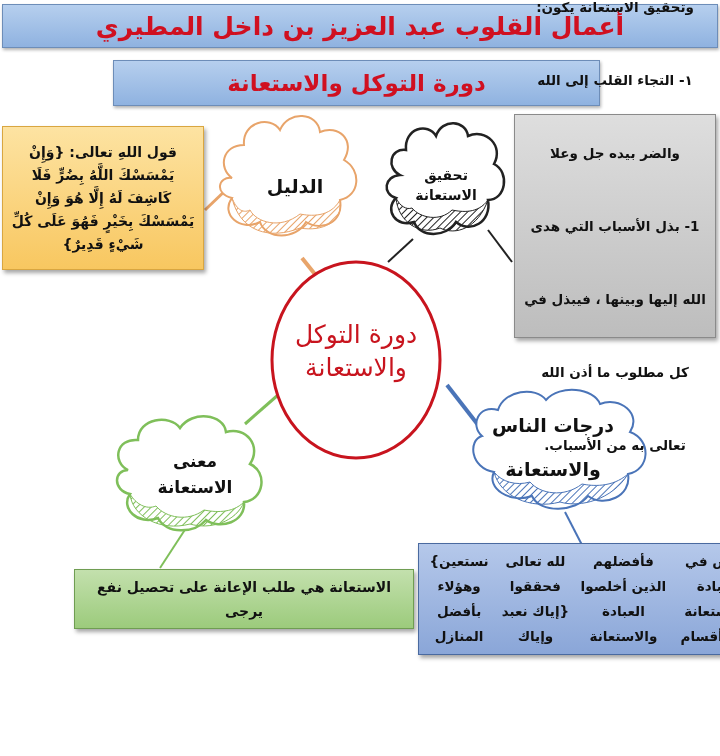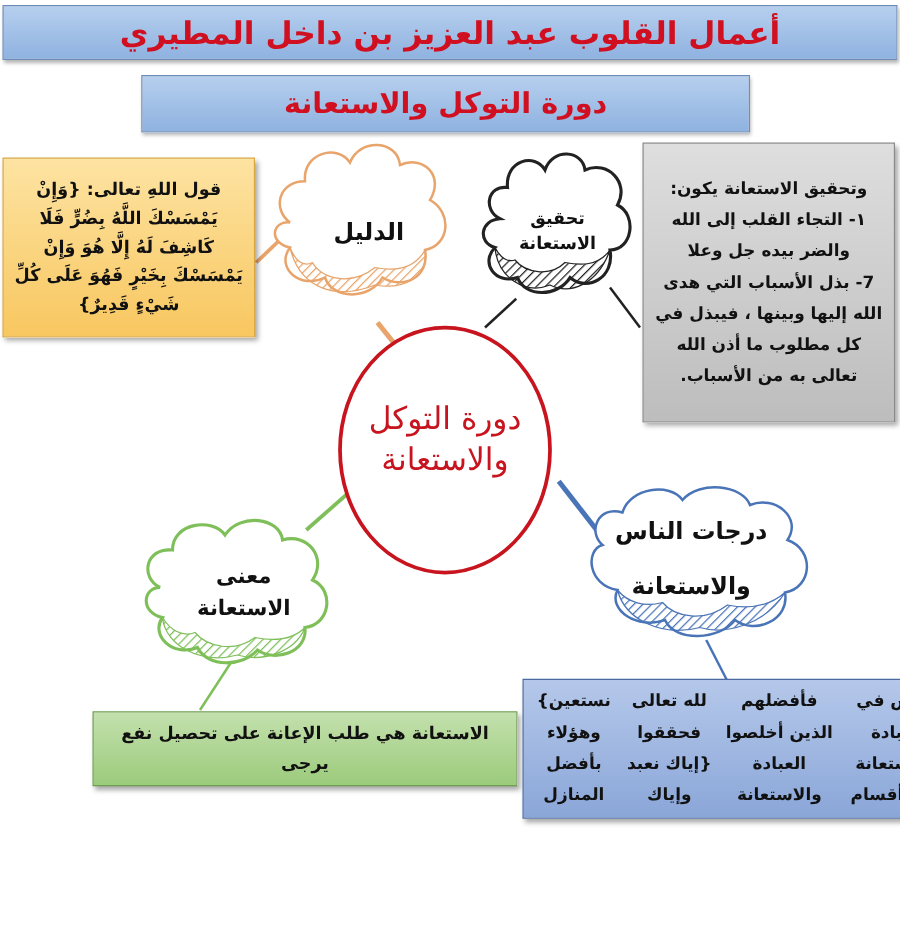--- a/index.html
+++ b/index.html
@@ -95,25 +95,25 @@
 </div>
 <div class="abs cloud-label" style="left:478px;top:402px;width:150px;height:90px;font-size:19px;line-height:28px;flex-direction:column;gap:16px;">
   <span>درجات الناس</span>
   <span>والاستعانة</span>
 </div>
 
 <div class="abs box" style="left:2px;top:126px;width:202px;height:144px;background:linear-gradient(#fde3a2,#f8c760);border:1px solid #d9a640;font-size:14px;line-height:23px;padding:4px 8px;">
   <span>قول اللهِ تعالى: {وَإِنْ يَمْسَسْكَ اللَّهُ بِضُرٍّ فَلَا كَاشِفَ لَهُ إِلَّا هُوَ وَإِنْ يَمْسَسْكَ بِخَيْرٍ فَهُوَ عَلَى كُلِّ شَيْءٍ قَدِيرٌ}</span>
 </div>
 
-<div class="abs box" style="left:514px;top:114px;width:202px;height:224px;background:linear-gradient(#dedede,#bdbdbd);border:1px solid #8a8a8a;font-size:13.5px;line-height:25px;padding:4px 4px;flex-direction:column;">
+<div class="abs box" style="left:514px;top:114px;width:202px;height:224px;background:linear-gradient(#dedede,#bdbdbd);border:1px solid #8a8a8a;font-size:13.5px;line-height:25px;padding:4px 4px;flex-direction:column;gap:48px;">
   <span>وتحقيق الاستعانة يكون:</span>
   <span>١- التجاء القلب إلى الله</span>
   <span>والضر بيده جل وعلا</span>
-  <span>7- بذل الأسباب التي هدى</span>
+  <span>1- بذل الأسباب التي هدى</span>
   <span>الله إليها وبينها ، فيبذل في</span>
   <span>كل مطلوب ما أذن الله</span>
   <span>تعالى به من الأسباب.</span>
 </div>
 
 <div class="abs box" style="left:28px;top:569px;width:340px;height:60px;background:linear-gradient(#c3e0ad,#9ccb7c);border:1px solid #6f9d52;font-size:14px;line-height:24px;padding:2px 6px;flex-direction:row;margin-left:46px;">
   <span>الاستعانة هي طلب الإعانة على تحصيل نفع يرجى</span>
 </div>
 
 <div class="abs box" style="left:418px;top:543px;width:352px;height:112px;background:linear-gradient(#b5c8ea,#8aa6d8);border:1px solid #4a6aa0;font-size:13.5px;line-height:25px;padding:13px 4px;">

